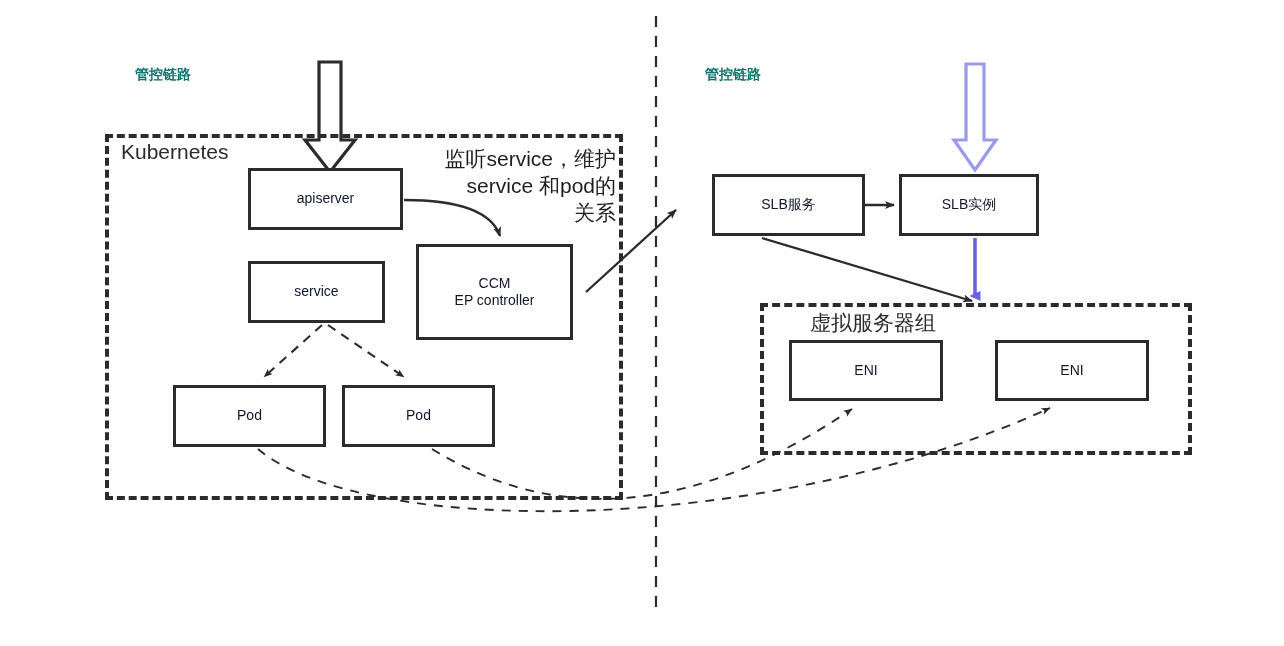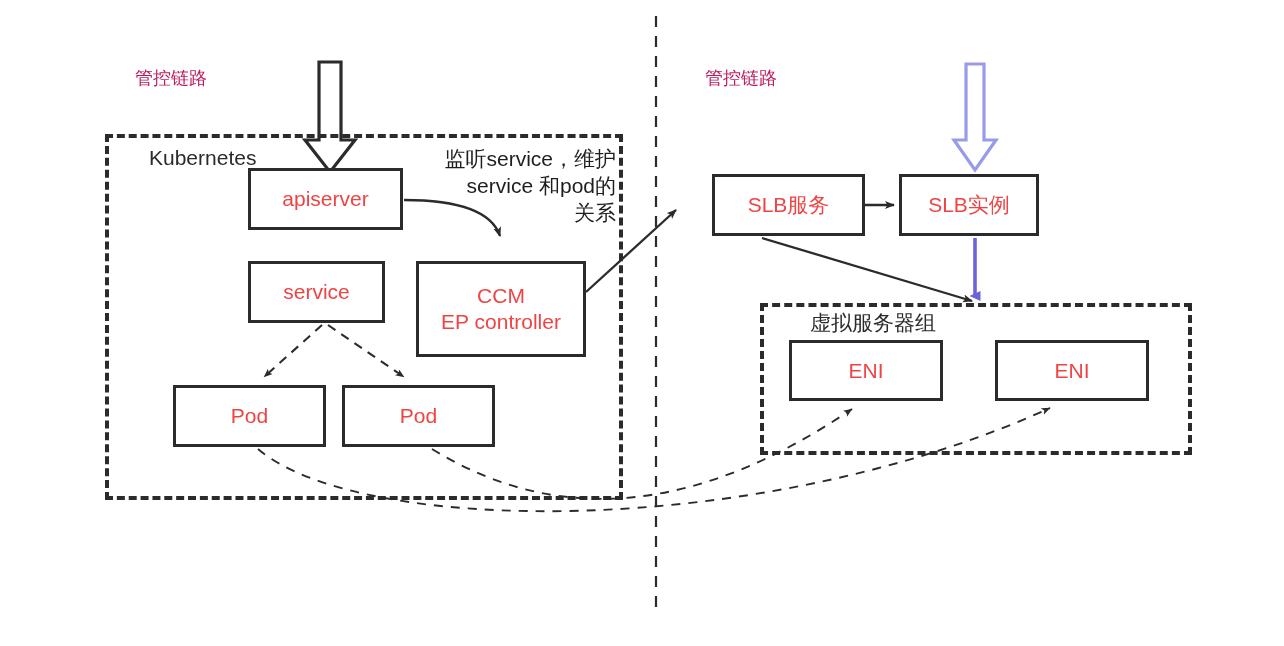--- a/index.html
+++ b/index.html
@@ -25,22 +25,22 @@
   }
   .box {
     position: absolute;
     box-sizing: border-box;
     border: 3px solid #2b2b2b;
     background: #ffffff;
     display: flex;
     align-items: center;
     justify-content: center;
     text-align: center;
-    color: #ef4444;
-    font-size: 21px;
+    color: #0f172a;
+    font-size: 14px;
     line-height: 1.22;
     white-space: pre-line;
   }
   .group-box {
     position: absolute;
     box-sizing: border-box;
     border: 4px dashed #2b2b2b;
     background: transparent;
   }
   .group-label {
@@ -53,23 +53,23 @@
   }
   .plain-label {
     position: absolute;
     color: #1e1e1e;
     font-size: 21px;
     line-height: 1.28;
     white-space: pre-line;
   }
   .bold-label {
     position: absolute;
-    color: #be185d;
-    font-size: 18px;
-    font-weight: normal;
+    color: #0f766e;
+    font-size: 14px;
+    font-weight: bold;
     white-space: nowrap;
   }
   .center-label {
     text-align: right;
   }
 </style>
 </head>
 <body>
 
 <div id="canvas">
@@ -106,30 +106,30 @@
     <path d="M966,64 L984,64 L984,140 L996,140 L975,170 L954,140 L966,140 Z" fill="#ffffff" stroke="#9a9aea" stroke-width="3.2" stroke-linejoin="miter"></path>
 
     <line x1="975" y1="238" x2="975" y2="296" stroke="#6a63dc" stroke-width="3.6" marker-end="url(#arrowPurple)"></line>
 
     <path d="M258,449 C360,536 760,540 1050,408" fill="none" stroke="#2b2b2b" stroke-width="1.9" stroke-dasharray="9,8" marker-end="url(#arrowBlackSm)"></path>
 
     <path d="M432,449 C560,528 700,512 852,409" fill="none" stroke="#2b2b2b" stroke-width="1.9" stroke-dasharray="9,8" marker-end="url(#arrowBlackSm)"></path>
   </svg>
 
   <div class="group-box" style="left:105px; top:134px; width:518px; height:366px;"></div>
-  <div class="group-label" style="left:118px; top:146px;margin-left:28px;">Kubernetes</div>
+  <div class="group-label" style="left:118px; top:140px;">Kubernetes</div>
 
   <div class="group-box" style="left:760px; top:303px; width:432px; height:152px;"></div>
   <div class="group-label" style="left:807px; top:309px;">虚拟服务器组</div>
 
   <div class="box" style="left:248px; top:168px; width:155px; height:62px;">apiserver</div>
 
   <div class="box" style="left:248px; top:261px; width:137px; height:62px;">service</div>
 
-  <div class="box" style="left:416px; top:244px; width:170px; height:96px;margin-top:17px;">CCM
+  <div class="box" style="left:416px; top:244px; width:157px; height:96px;">CCM
 EP controller</div>
 
   <div class="box" style="left:173px; top:385px; width:153px; height:62px;">Pod</div>
 
   <div class="box" style="left:342px; top:385px; width:153px; height:62px;">Pod</div>
 
   <div class="box" style="left:680px; top:174px; width:153px; height:62px;margin-left:32px;">SLB服务</div>
 
   <div class="box" style="left:899px; top:174px; width:140px; height:62px;">SLB实例</div>
 

